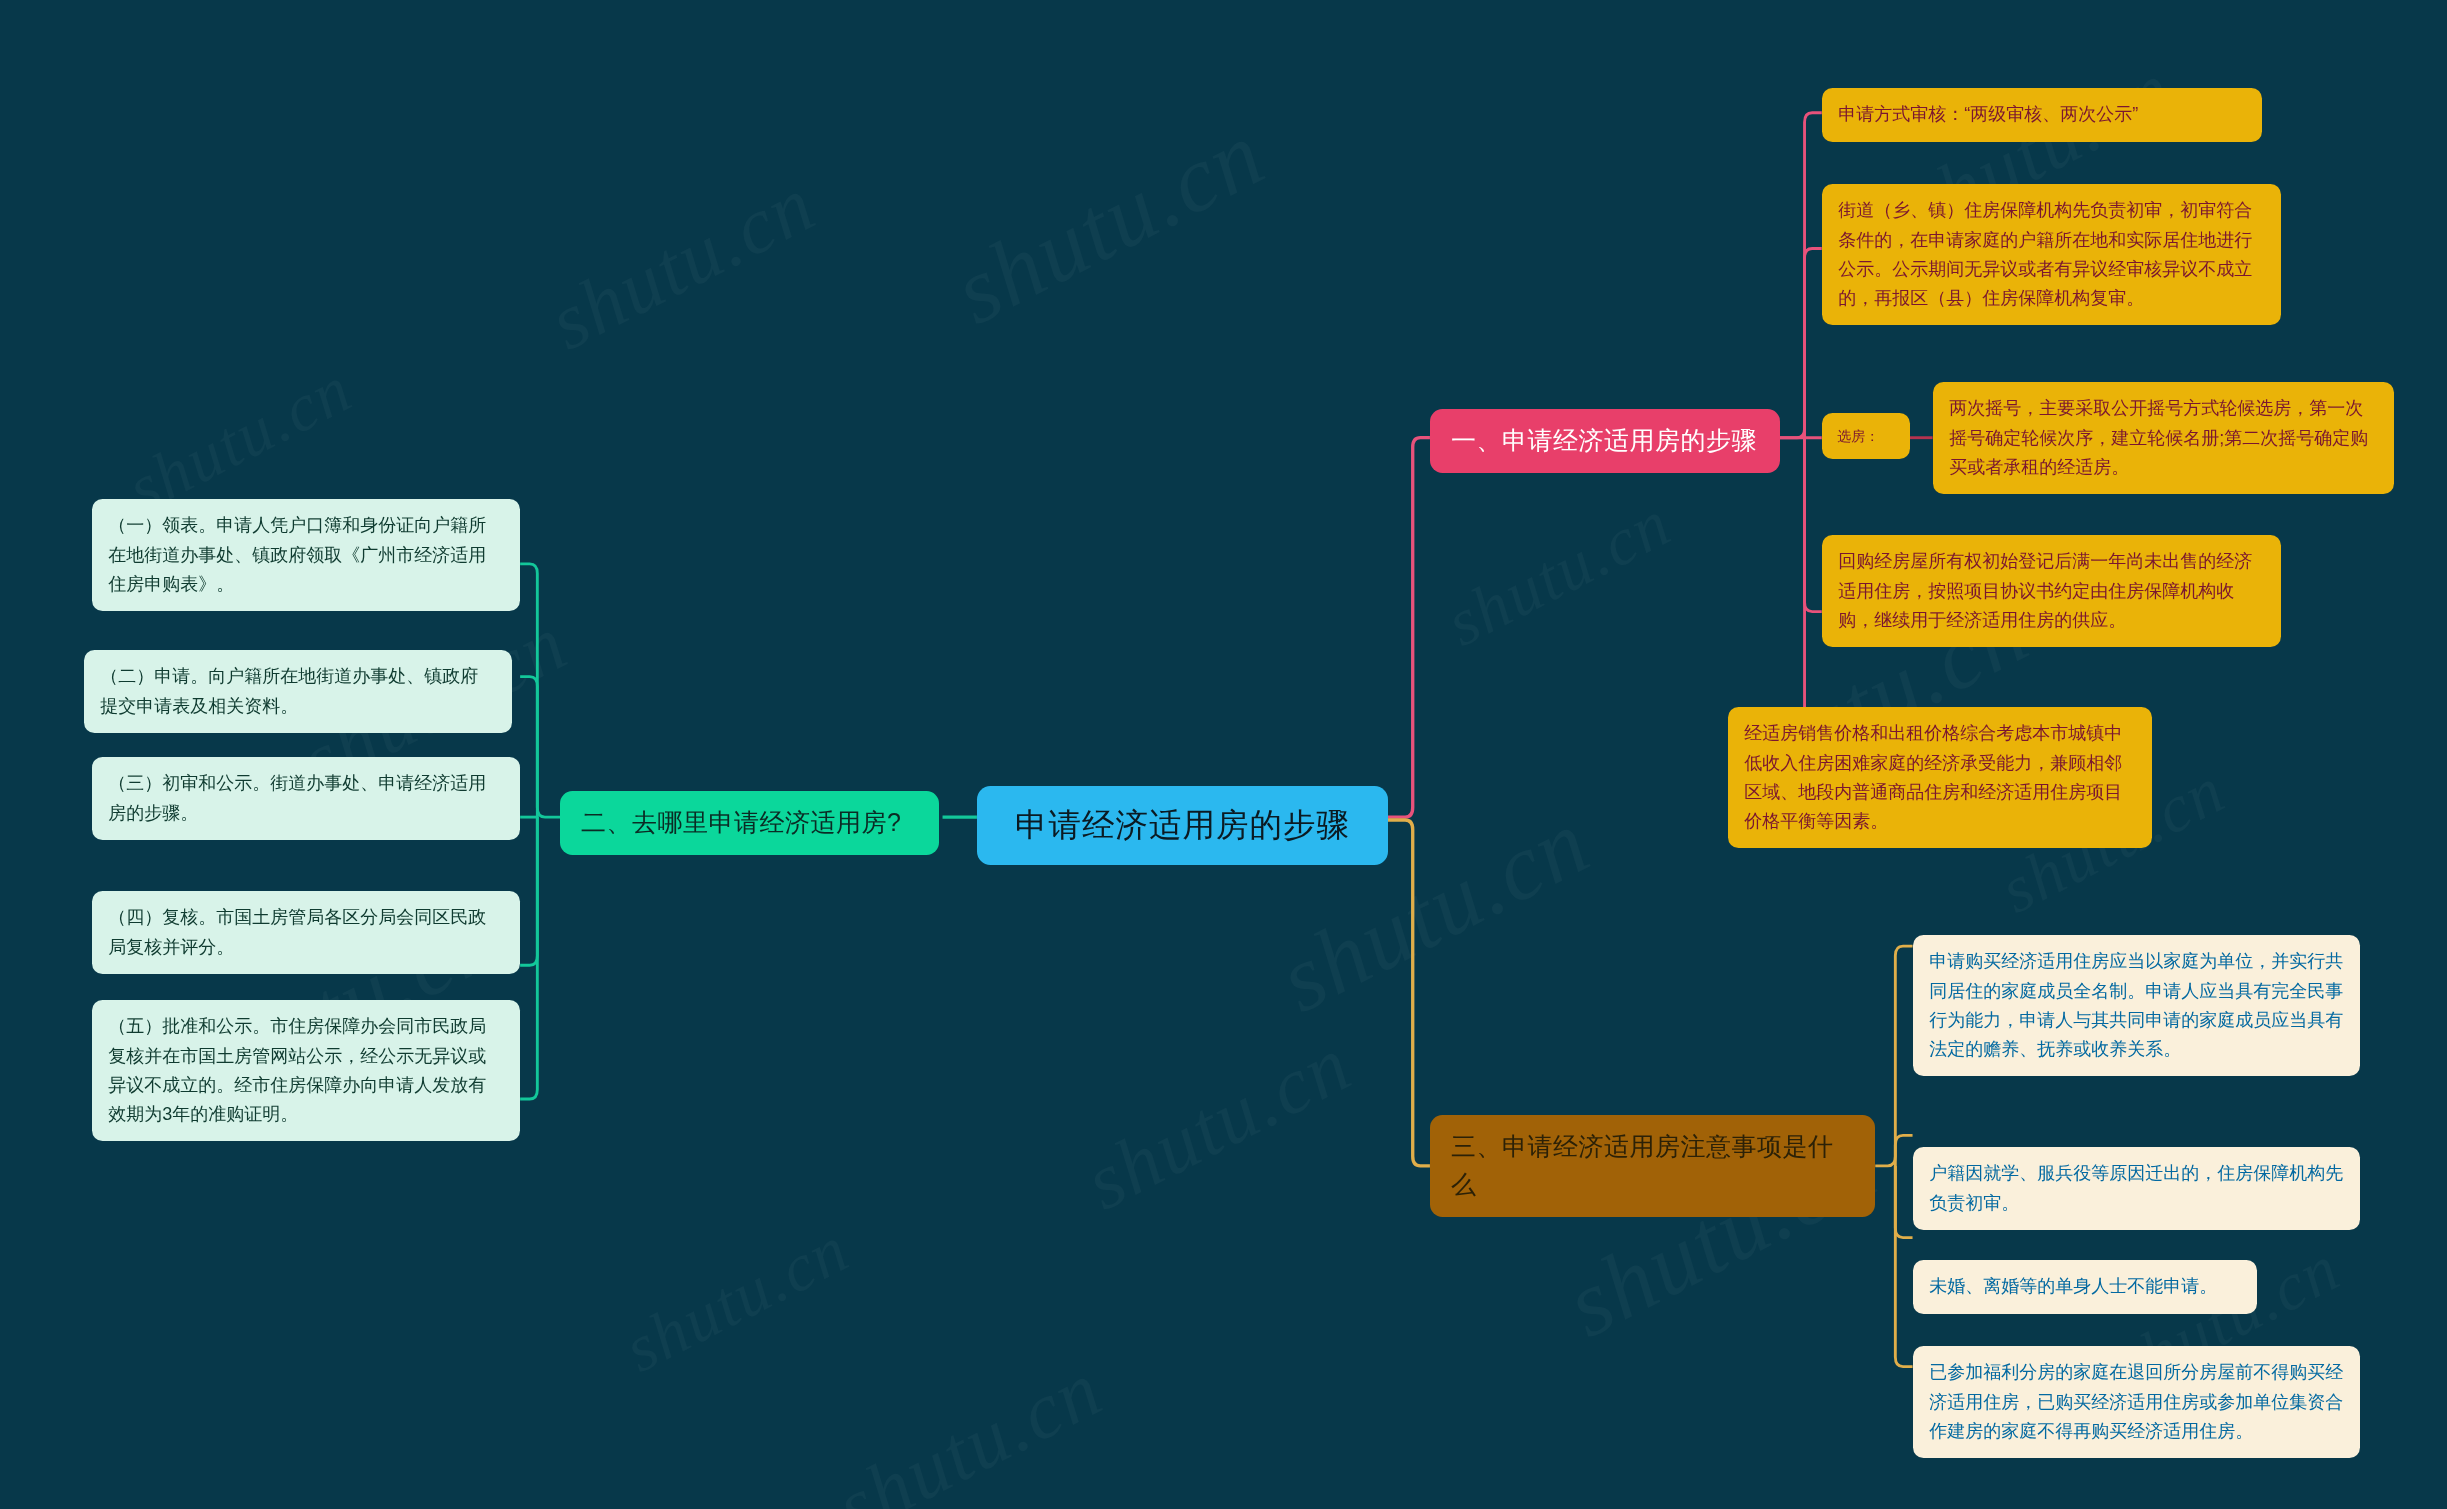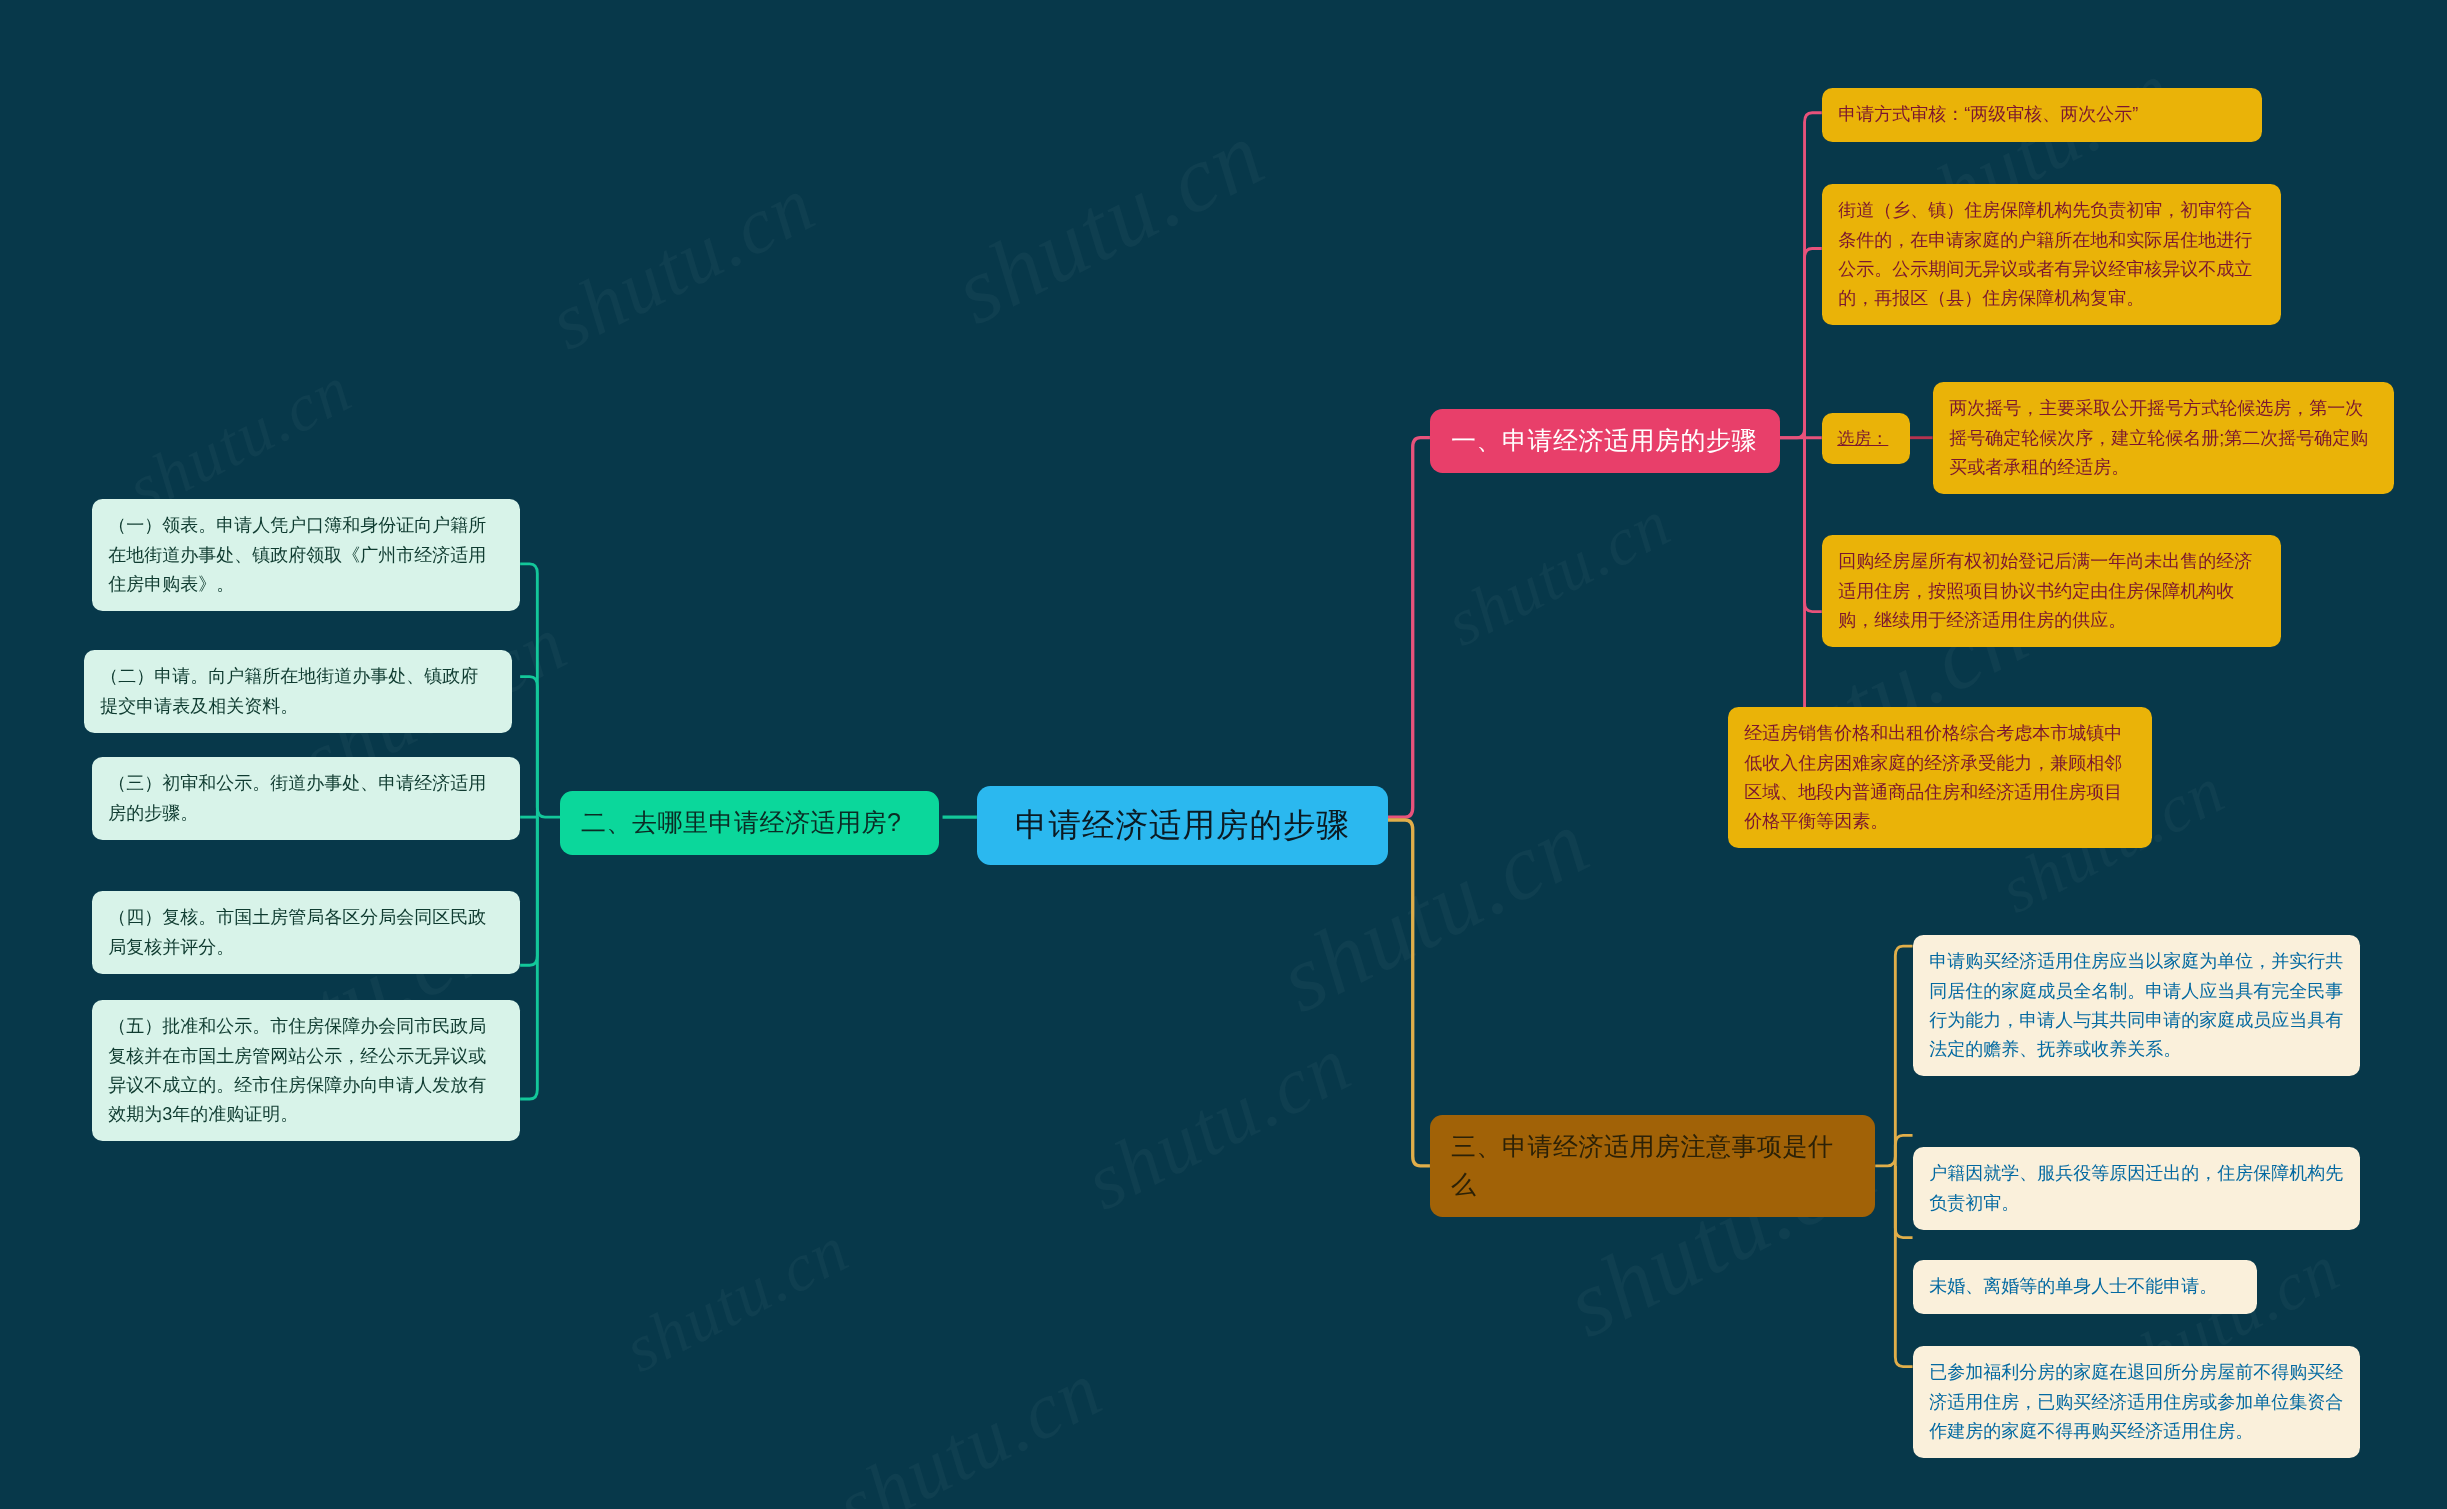--- a/index.html
+++ b/index.html
@@ -87,23 +87,22 @@
     font-size: 18px;
     padding: 12.4px 16.3px;
     border-radius: 10.5px;
     line-height: 1.62;
   }
   .node.leaf.pink   { background: #eab308; color: #7a1630; }
   .node.leaf.green  { background: #d8f3e9; color: #0f3b30; }
   .node.leaf.orange { background: #faf0db; color: #0369a1; margin-top: 48px; }
 
   .node.leaf.pill {
-    font-size: 17px;
+    font-size: 14px;
     padding: 11.5px 15.3px;
-    text-decoration: underline;
   }
 </style>
 </head>
 <body>
 
 <div id="watermark-layer">
     <div class="wm" style="left: 115px; top: 459px; font-size: 67px;">shutu.cn</div>
     <div class="wm" style="left: 535px; top: 287px; font-size: 80px;">shutu.cn</div>
     <div class="wm" style="left: 937px; top: 249px; font-size: 94px;">shutu.cn</div>
     <div class="wm" style="left: 1434px; top: 593px; font-size: 67px;">shutu.cn</div>

